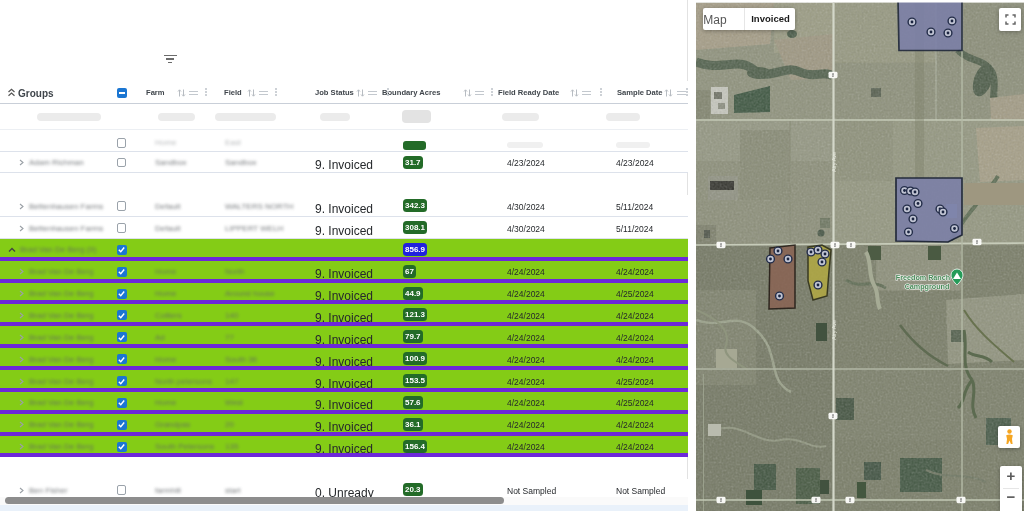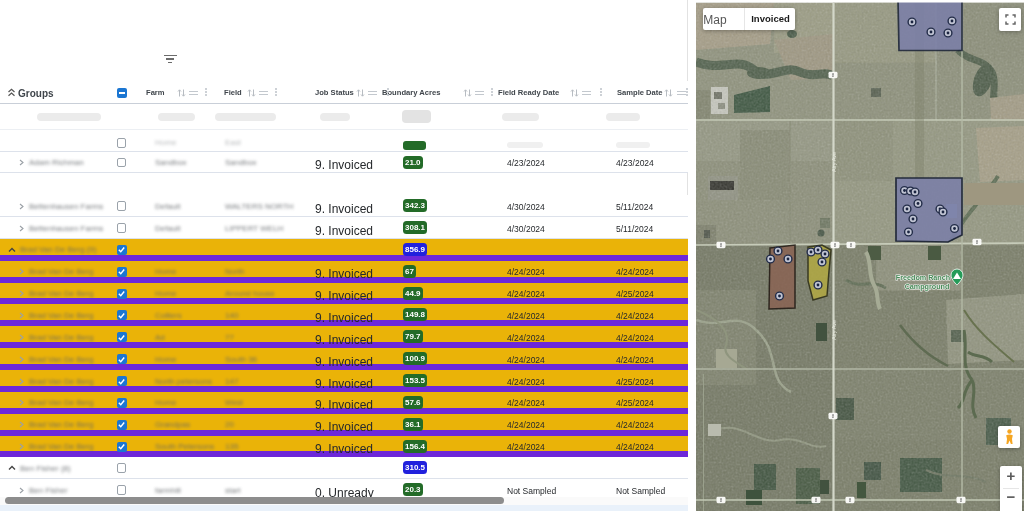--- a/index.html
+++ b/index.html
@@ -20,21 +20,21 @@
 .heq{position:absolute;top:9.5px;width:9px}
 .heq i{display:block;height:1.2px;background:#c3c8ce;margin-bottom:2.2px}
 .hdots{position:absolute;top:7px}
 .hdots b{display:block;width:1.6px;height:1.6px;border-radius:50%;background:#c3c8ce;margin-bottom:1.5px}
 #grpshdr{position:absolute;left:18px;top:88px;font-size:10px;font-weight:bold;color:#40464c}
 #collapseic{position:absolute;left:7px;top:6.5px}
 #pinned{position:absolute;left:0;top:104px;width:688px;height:26px;border-bottom:1px solid #eceff3;background:#fff}
 .blob{position:absolute;top:9px;height:8px;border-radius:4px;background:#ebebeb}
 #partial{position:absolute;left:0;top:130px;width:688px;height:21.5px;border-bottom:1px solid #dde2eb;background:#fff;overflow:hidden}
 .row{position:absolute;left:0;width:688px;height:21.85px;border-bottom:1px solid #dde2eb;background:#fff}
-.row.sel{background:#eab308;border-bottom:6px solid #6d28d9}
+.row.sel{background:#84cc16;border-bottom:4px solid #6d28d9}
 .gchev{position:absolute;left:8px;top:8px}
 .cchev{position:absolute;left:19px;top:7.5px}
 .gname{position:absolute;left:20px;top:6.5px;font-size:8px;color:#606468;white-space:nowrap}
 .cname{position:absolute;left:29px;top:6.5px;font-size:8px;color:#606468;white-space:nowrap}
 .blur{filter:blur(1.6px);opacity:.85}
 .cb{position:absolute;left:116.5px;top:6px;width:9.5px;height:9.5px;border:1.2px solid #9aa2aa;border-radius:2px;background:#fff}
 .cb.chk{border:none;background:#1b76d2;width:10px;height:10px}
 .cb.chk svg{display:block;margin:.5px auto 0}
 .farm{position:absolute;left:155px;top:6.5px;font-size:8px;color:#606468;white-space:nowrap}
 .field{position:absolute;left:225px;top:6.5px;font-size:8px;color:#606468;white-space:nowrap}
@@ -180,21 +180,21 @@
 </div>
 <div class="row" style="top:151.50px">
       <svg class="cchev" width="5" height="7" viewBox="0 0 5 7">
         <polyline points="1,1 4,3.5 1,6" fill="none" stroke="#9aa0a6" stroke-width="1.1"></polyline>
       </svg>
       <div class="cname blur">Adam Richman</div>
       <div class="cb"></div>
       <div class="farm blur">Sandbox</div>
       <div class="field blur">Sandbox</div>
       <div class="status">9. Invoiced</div>
-      <div class="badge bgg">21.0</div>
+      <div class="badge bgg">31.7</div>
       <div class="d1">4/23/2024</div>
       <div class="d2">4/23/2024</div>
     </div>
 <div class="row" style="top:195.20px">
       <svg class="cchev" width="5" height="7" viewBox="0 0 5 7">
         <polyline points="1,1 4,3.5 1,6" fill="none" stroke="#9aa0a6" stroke-width="1.1"></polyline>
       </svg>
       <div class="cname blur">Bettenhausen Farms</div>
       <div class="cb"></div>
       <div class="farm blur">Default</div>
@@ -269,21 +269,21 @@
       </svg>
       <div class="cname blur">Brad Van De Berg</div>
       <div class="cb chk">
         <svg width="9" height="9" viewBox="0 0 10 10">
           <polyline points="2,5.2 4.2,7.4 8,2.8" fill="none" stroke="#fff" stroke-width="1.6"></polyline>
         </svg>
       </div>
       <div class="farm blur">Colliers</div>
       <div class="field blur">140</div>
       <div class="status">9. Invoiced</div>
-      <div class="badge bgg">149.8</div>
+      <div class="badge bgg">121.3</div>
       <div class="d1">4/24/2024</div>
       <div class="d2">4/24/2024</div>
     </div>
 <div class="row sel" style="top:326.30px">
       <svg class="cchev" width="5" height="7" viewBox="0 0 5 7">
         <polyline points="1,1 4,3.5 1,6" fill="none" stroke="#9aa0a6" stroke-width="1.1"></polyline>
       </svg>
       <div class="cname blur">Brad Van De Berg</div>
       <div class="cb chk">
         <svg width="9" height="9" viewBox="0 0 10 10">
@@ -374,28 +374,20 @@
         <svg width="9" height="9" viewBox="0 0 10 10">
           <polyline points="2,5.2 4.2,7.4 8,2.8" fill="none" stroke="#fff" stroke-width="1.6"></polyline>
         </svg>
       </div>
       <div class="farm blur">South Petersons</div>
       <div class="field blur">135</div>
       <div class="status">9. Invoiced</div>
       <div class="badge bgg">156.4</div>
       <div class="d1">4/24/2024</div>
       <div class="d2">4/24/2024</div>
-    </div>
-<div class="row" style="top:457.40px">
-      <svg class="gchev" width="8" height="6" viewBox="0 0 8 6">
-        <polyline points="1,4.5 4,1.5 7,4.5" fill="none" stroke="#444" stroke-width="1.4"></polyline>
-      </svg>
-      <div class="gname blur">Ben Fisher (8)</div>
-      <div class="cb"></div>
-      <div class="badge bgb">310.5</div>
     </div>
 <div class="row" style="top:479.25px">
       <svg class="cchev" width="5" height="7" viewBox="0 0 5 7">
         <polyline points="1,1 4,3.5 1,6" fill="none" stroke="#9aa0a6" stroke-width="1.1"></polyline>
       </svg>
       <div class="cname blur">Ben Fisher</div>
       <div class="cb"></div>
       <div class="farm blur">farmhill</div>
       <div class="field blur">start</div>
       <div class="status">0. Unready</div>

